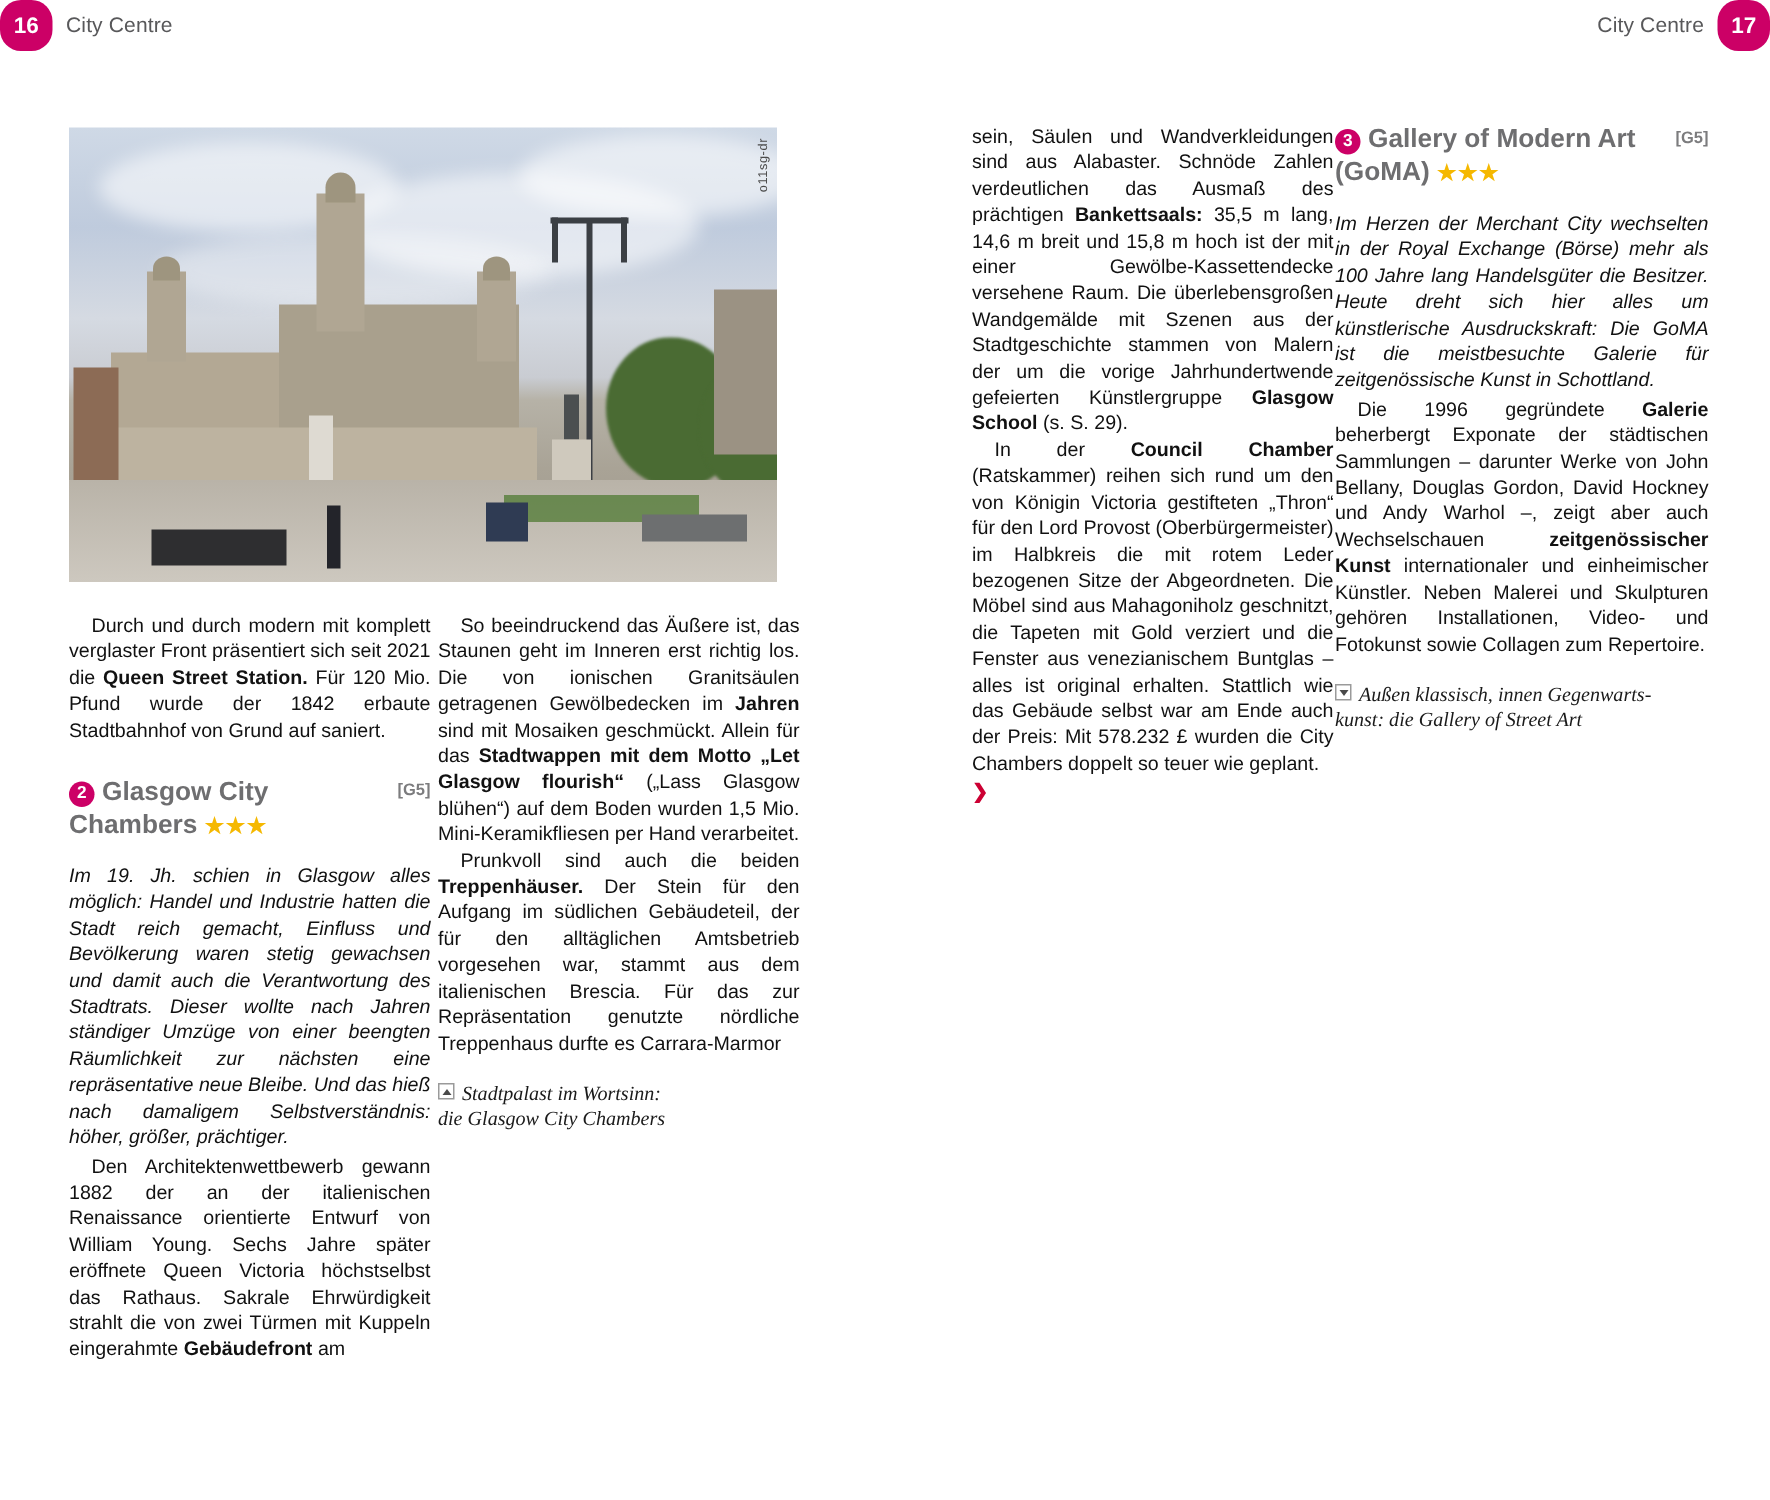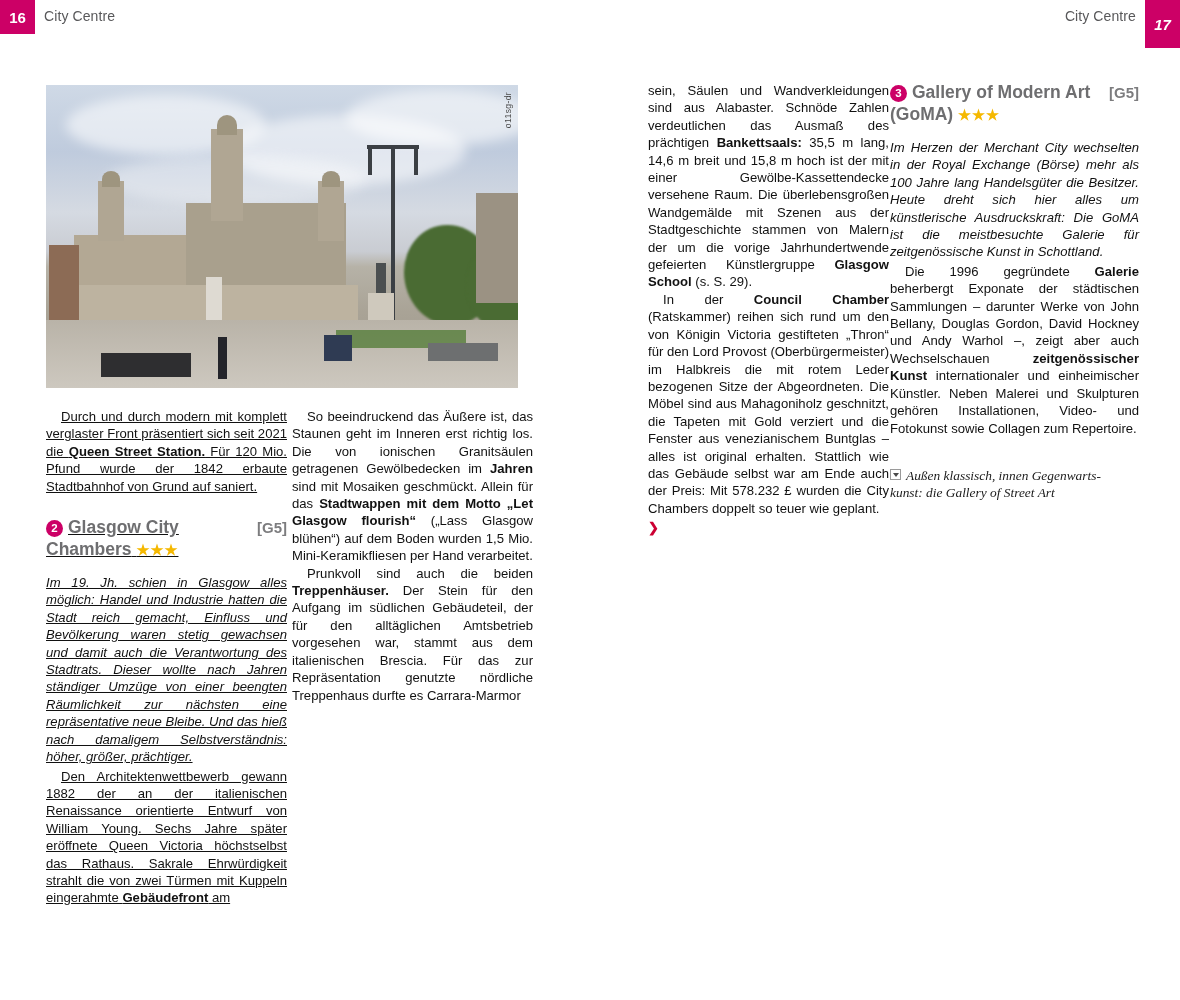--- a/index.html
+++ b/index.html
@@ -15,24 +15,24 @@
 
   
   .head-bar { position: absolute; top: 0; left: 0; width: 1180px; height: 44px; }
 
   .head-tab {
     position: absolute; top: 0;
     background: #cc0066;
     color: #ffffff;
     font-weight: bold;
     font-size: 15px;
-    display: flex; align-items: center; justify-content: center;
+    display: flex; align-items: center; justify-content: center; border-radius: 14px;
   }
   .head-tab.left  { left: 0;   width: 35px; height: 34px; }
-  .head-tab.right { right: 0;  width: 35px; height: 48px; font-style: italic; }
+  .head-tab.right { right: 0;  width: 35px; height: 34px; }
 
   .head-label {
     position: absolute; top: 8px;
     color: #58585a;
     font-size: 14px;
     letter-spacing: .1px;
   }
   .head-label.left  { left: 44px; }
   .head-label.right { right: 44px; }
 
@@ -45,21 +45,21 @@
     position: absolute;
     width: 241px;
     font-size: 13.1px;
     line-height: 17.4px;
     color: #111111;
     text-align: justify;
     -webkit-hyphens: none; hyphens: none;
   }
 
   
-  #col1 { left: 46px;  top: 408px; width: 241px; text-decoration: underline; }
+  #col1 { left: 46px;  top: 408px; width: 241px; }
   #col2 { left: 292px; top: 408px; width: 241px; }
   
   #col3 { left: 58px;  top: 82px;  width: 241px; }
   #col4 { left: 300px; top: 82px;  width: 249px; }
 
   p { text-indent: 15px; text-align: justify; }
   p.noindent { text-indent: 0; }
   b, strong { font-weight: bold; }
 
   
@@ -116,21 +116,21 @@
     color: #ffffff;
     font-size: 11.5px;
     font-weight: bold;
     text-align: center;
     line-height: 17px;
     margin-right: 5px;
     vertical-align: 1px;
   }
   .poi-head .stars { color: #f5b800; font-size: 14.5px; letter-spacing: 1px; }
   .poi-head .grid-ref {
-    float: right; color: #7c7c7e; font-weight: bold; font-size: 15px;
+    float: right; color: #7c7c7e; font-weight: bold; font-size: 11px;
   }
 
   
   .lead {
     font-style: italic;
     text-indent: 0;
     text-align: justify;
     margin-bottom: 2px;
   }
 
@@ -153,21 +153,21 @@
 
   
   .caption {
     font-family: "Liberation Serif", serif;
     font-style: italic;
     font-size: 13.4px;
     line-height: 17.5px;
     color: #1a1a1a;
     text-indent: 0;
     text-align: left;
-    margin-top: 30px;
+    margin-top: 16px;
   }
   .cap-icon {
     display: inline-block;
     width: 11px; height: 11px;
     border: 1px solid #9a9a9a;
     position: relative;
     margin-right: 5px;
     vertical-align: 0px;
   }
   .cap-icon::after {
@@ -246,20 +246,24 @@
 
     <p><span>Den Architektenwettbewerb gewann 1882 der an der italienischen Renaissance orientierte Entwurf von William Young. Sechs Jahre später eröffnete Queen Victoria höchstselbst das Rathaus. Sakrale Ehrwürdigkeit strahlt die von zwei Türmen mit Kuppeln eingerahmte </span><b>Gebäudefront</b><span> am</span></p>
   </div>
 
   <div class="col" id="col2">
 
     <p><span>So beeindruckend das Äußere ist, das Staunen geht im Inneren erst richtig los. Die von ionischen Granitsäulen getragenen Gewölbedecken im </span><b>Jahren</b><span> sind mit Mosaiken geschmückt. Allein für das </span><b>Stadtwappen mit dem Motto „Let Glasgow flourish“</b><span> („Lass Glasgow blühen“) auf dem Boden wurden 1,5 Mio. Mini-Keramikfliesen per Hand verarbeitet.</span></p>
 
     <p><span>Prunkvoll sind auch die beiden </span><b>Treppenhäuser.</b><span> Der Stein für den Aufgang im südlichen Gebäudeteil, der für den alltäglichen Amtsbetrieb vorgesehen war, stammt aus dem italienischen Brescia. Für das zur Repräsentation genutzte nördliche Treppenhaus durfte es Carrara-Marmor</span></p>
 
+    <div class="caption">
+      <span class="cap-icon up"></span><span>Stadtpalast im Wortsinn:</span><br>
+      <span>die Glasgow City Chambers</span>
+    </div>
   </div>
 </div>
 
 <div class="page recto">
 
   <div class="col" id="col3">
     <p class="noindent"><span>sein, Säulen und Wandverkleidungen sind aus Alabaster. Schnöde Zahlen verdeutlichen das Ausmaß des prächtigen </span><b>Bankettsaals:</b><span> 35,5 m lang, 14,6 m breit und 15,8 m hoch ist der mit einer Gewölbe-Kassettendecke versehene Raum. Die überlebensgroßen Wandgemälde mit Szenen aus der Stadtgeschichte stammen von Malern der um die vorige Jahrhundertwende gefeierten Künstlergruppe </span><b>Glasgow School</b><span> (s. S. 29).</span></p>
 
     <p><span>In der </span><b>Council Chamber</b><span> (Ratskammer) reihen sich rund um den von Königin Victoria gestifteten „Thron“ für den Lord Provost (Oberbürgermeister) im Halbkreis die mit rotem Leder bezogenen Sitze der Abgeordneten. Die Möbel sind aus Mahagoniholz geschnitzt, die Tapeten mit Gold verziert und die Fenster aus venezianischem Buntglas – alles ist original erhalten. Stattlich wie das Gebäude selbst war am Ende auch der Preis: Mit 578.232 £ wurden die City Chambers doppelt so teuer wie geplant.</span></p>
 

